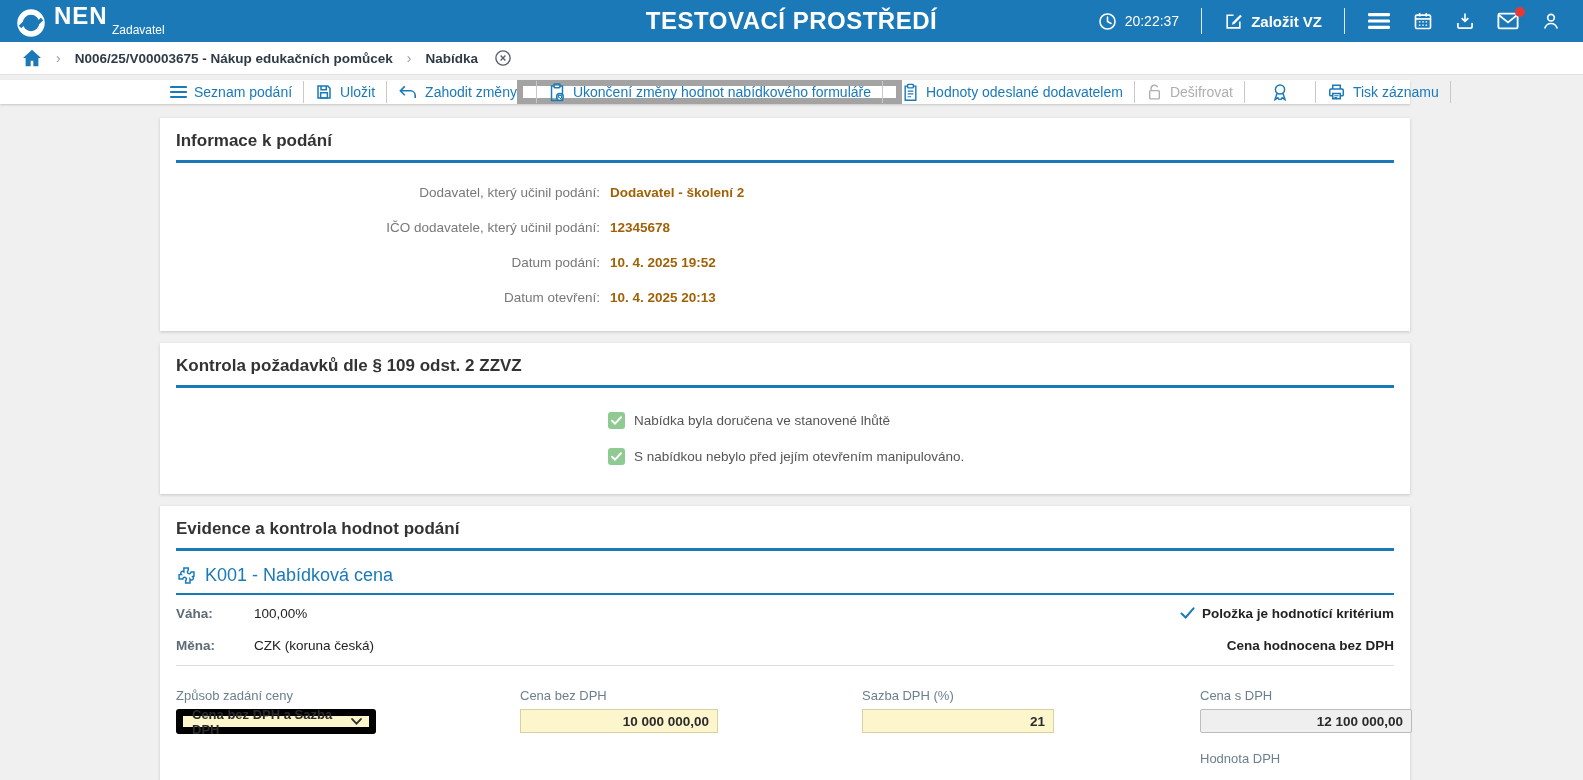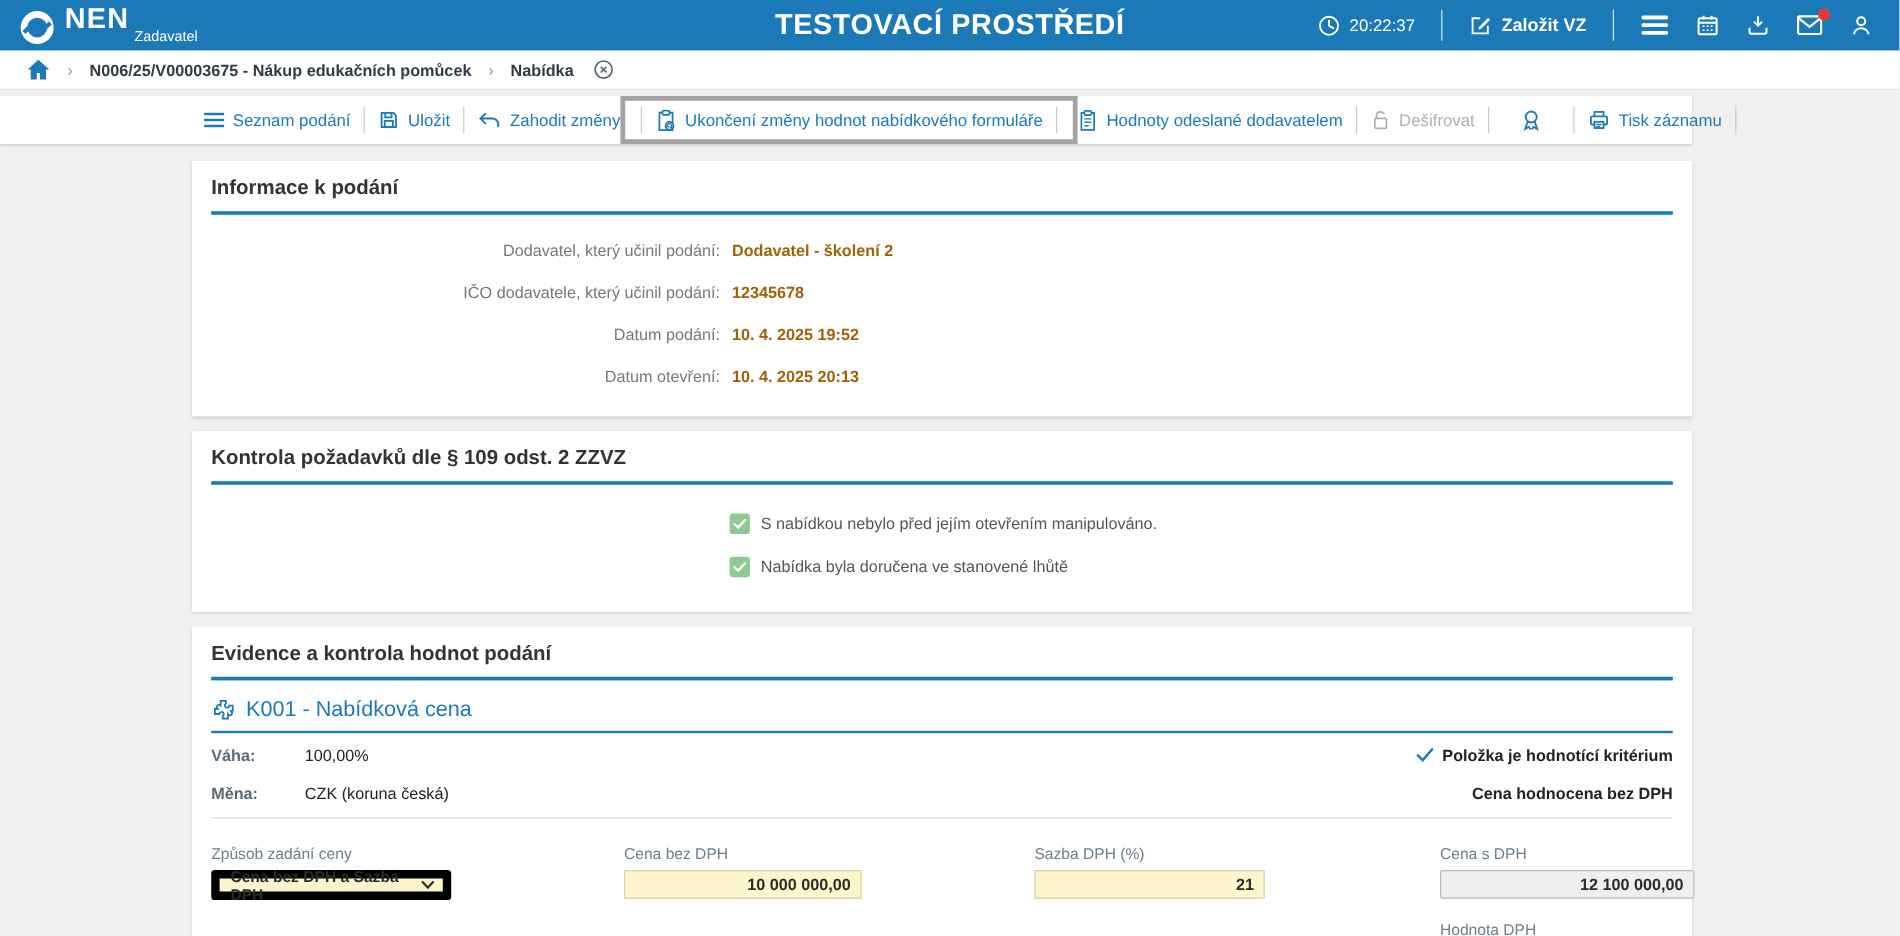--- a/index.html
+++ b/index.html
@@ -23,25 +23,25 @@
   .mail-dot { position:absolute; top:-5px; right:-6px; width:10px; height:10px; border-radius:50%; background:#e53935; }
 
   
   .breadcrumb-bar { height:33px; background:#fff; border-bottom:1px solid #e2e2e2; display:flex; align-items:center; gap:14px; padding-left:22px; font-size:13.5px; }
   .crumb-sep { color:#9a9a9a; font-size:14px; }
   .crumb { font-weight:bold; color:#2e3b47; cursor:pointer; }
   .crumb-close { margin-left:2px; cursor:pointer; color:#55606a; }
 
   
   .toolbar-gap { height:5px; }
-  .toolbar { width:1410px; height:40px; background:#fff; box-shadow:0 1px 2px rgba(0,0,0,.18); display:flex; align-items:center; padding-left:170px; }
+  .toolbar { width:1410px; height:24px; background:#fff; box-shadow:0 1px 2px rgba(0,0,0,.18); display:flex; align-items:center; padding-left:170px; }
   .tb-item { display:flex; align-items:center; gap:7px; color:#1a7ab9; font-size:14px; white-space:nowrap; cursor:pointer; }
   .tb-item.disabled { color:#aeaeae; cursor:default; }
   .tb-sep { width:1px; height:22px; background:#c9c9c9; margin:0 11px; flex:none; }
-  .annotated { border:4px solid #a3a3a3; align-self:stretch; display:flex; align-items:center; padding:0 2px; }
+  .annotated { border:6px solid #a3a3a3; align-self:stretch; display:flex; align-items:center; padding:0 2px; }
 
   
   .page { padding:14px 0 0 160px; }
   .card { width:1250px; background:#fff; box-shadow:0 1px 3px rgba(0,0,0,.18); margin-bottom:12px; padding:13px 16px 16px 16px; }
   .card-title { font-size:17px; font-weight:bold; color:#333; padding-bottom:9px; border-bottom:3px solid #1a7ab9; }
 
   .info-rows { padding-top:12px; }
   .info-row { display:flex; align-items:center; height:35px; }
   .info-label { width:424px; text-align:right; color:#787878; font-size:13.5px; flex:none; }
   .info-value { margin-left:10px; font-weight:bold; font-size:13.5px; color:#a16207; }
@@ -305,29 +305,29 @@
 
   <section class="card">
     <h2 class="card-title">Kontrola požadavků dle § 109 odst. 2 ZZVZ</h2>
     <div class="check-rows">
       <div class="check-row">
         <span class="check-box">
           <svg width="11" height="9" viewBox="0 0 12 10">
               <path d="M1 5.2 4.3 8.4 11 1.4" fill="none" stroke="#fff" stroke-width="2.2" stroke-linecap="round"></path>
             </svg>
         </span>
-        <span>S nabídkou nebylo před jejím otevřením manipulováno.</span>
+        <span>Nabídka byla doručena ve stanovené lhůtě</span>
       </div>
       <div class="check-row">
         <span class="check-box">
           <svg width="11" height="9" viewBox="0 0 12 10">
               <path d="M1 5.2 4.3 8.4 11 1.4" fill="none" stroke="#fff" stroke-width="2.2" stroke-linecap="round"></path>
             </svg>
         </span>
-        <span>Nabídka byla doručena ve stanovené lhůtě</span>
+        <span>S nabídkou nebylo před jejím otevřením manipulováno.</span>
       </div>
     </div>
   </section>
 
   <section class="card">
     <h2 class="card-title">Evidence a kontrola hodnot podání</h2>
 
     <div class="crit-head">
       <span>
         <svg width="21" height="21" viewBox="0 0 24 24" fill="none" stroke="#1a7ab9" stroke-width="1.7">

